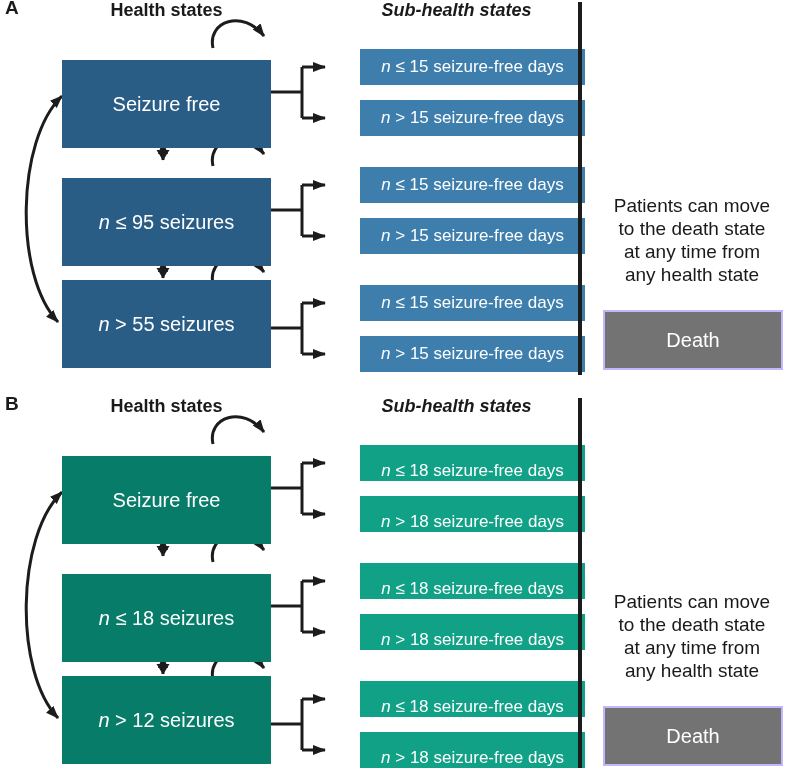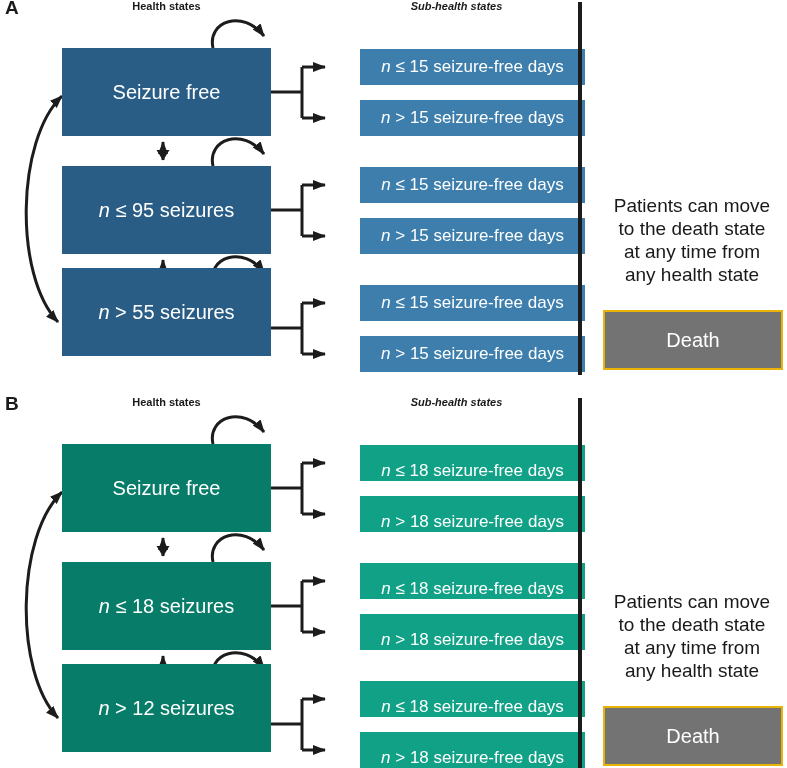--- a/index.html
+++ b/index.html
@@ -7,37 +7,37 @@
     --c-b-main:#077c69; --c-b-sub:#10a186;
     --c-death:#737373; --c-line:#1c1c1c; --c-text:#1a1a1a; --c-box-text:#ffffff;
   }
   html,body{margin:0;padding:0;background:#ffffff;}
   body{font-family:"Liberation Sans", sans-serif; color:var(--c-text);}
   .figure{position:relative;width:787px;height:768px;background:#ffffff;overflow:hidden;}
   .panel{position:absolute;left:0;width:787px;height:378px;}
   .panel-a{top:0;}
   .panel-b{top:396px;}
   .panel-letter{position:absolute;left:5px;top:-3px;font-size:19px;font-weight:bold;}
-  .col-header{position:absolute;top:0;font-size:11px;font-weight:bold;text-align:center;}
+  .col-header{position:absolute;top:0;font-size:18px;font-weight:bold;text-align:center;}
   .header-health{left:62px;width:209px;}
   .header-sub{left:344px;width:225px;font-style:italic;}
-  .main-box{position:absolute;left:62px;width:209px;height:88px;display:flex;align-items:center;justify-content:center;color:var(--c-box-text);font-size:20px;}
+  .main-box{position:absolute;left:62px;width:209px;height:88px;display:flex;align-items:center;justify-content:center;color:var(--c-box-text);font-size:20px;margin-top:12px;}
   .sub-box{position:absolute;left:332px;width:225px;height:36px;display:flex;align-items:center;justify-content:center;color:var(--c-box-text);font-size:17px;margin-left:28px;}
   .panel-a .main-box{background:var(--c-a-main);}
   .panel-a .sub-box{background:var(--c-a-sub);}
   .panel-b .main-box{background:var(--c-b-main);}
   .panel-b .sub-box{background:var(--c-b-sub);align-items:flex-end;}
   .row0 .main-box{top:48px;} .row1 .main-box{top:166px;} .row2 .main-box{top:268px;}
   .row0 .sub-a{top:49px;}  .row0 .sub-b{top:100px;}
   .row1 .sub-a{top:167px;} .row1 .sub-b{top:218px;}
   .row2 .sub-a{top:285px;} .row2 .sub-b{top:336px;}
   .it{font-style:italic;}
   .divider{position:absolute;left:578px;top:2px;width:4px;height:373px;background:var(--c-line);}
   .death-note{position:absolute;left:586px;top:194px;width:212px;text-align:center;font-size:19px;line-height:23px;color:var(--c-text);}
-  .death-box{position:absolute;left:603px;top:310px;width:180px;height:60px;box-sizing:border-box;border:2px solid #eab308;background:var(--c-death);display:flex;align-items:center;justify-content:center;color:var(--c-box-text);font-size:20px;}
+  .death-box{position:absolute;left:603px;top:310px;width:180px;height:60px;box-sizing:border-box;border:2px solid #c4b5fd;background:var(--c-death);display:flex;align-items:center;justify-content:center;color:var(--c-box-text);font-size:20px;}
   .arrows{position:absolute;left:0;top:0;pointer-events:none;}
   .arrows path, .arrows line{stroke:var(--c-line);stroke-width:3;fill:none;}
 </style>
 </head>
 <body>
 
 <div class="figure">
 
   <div class="panel panel-a">
     <div class="panel-letter">A</div>

